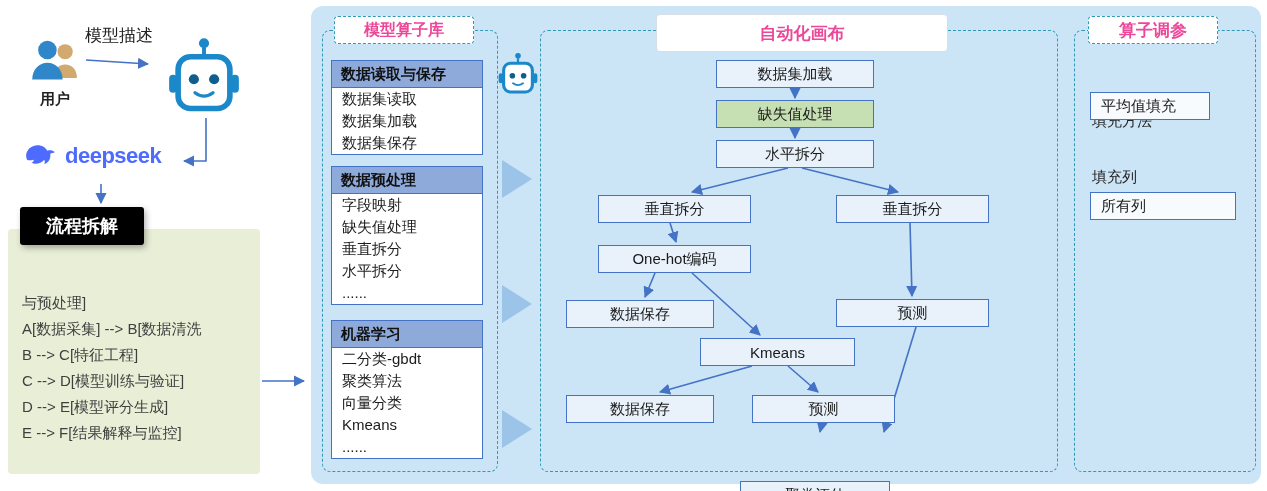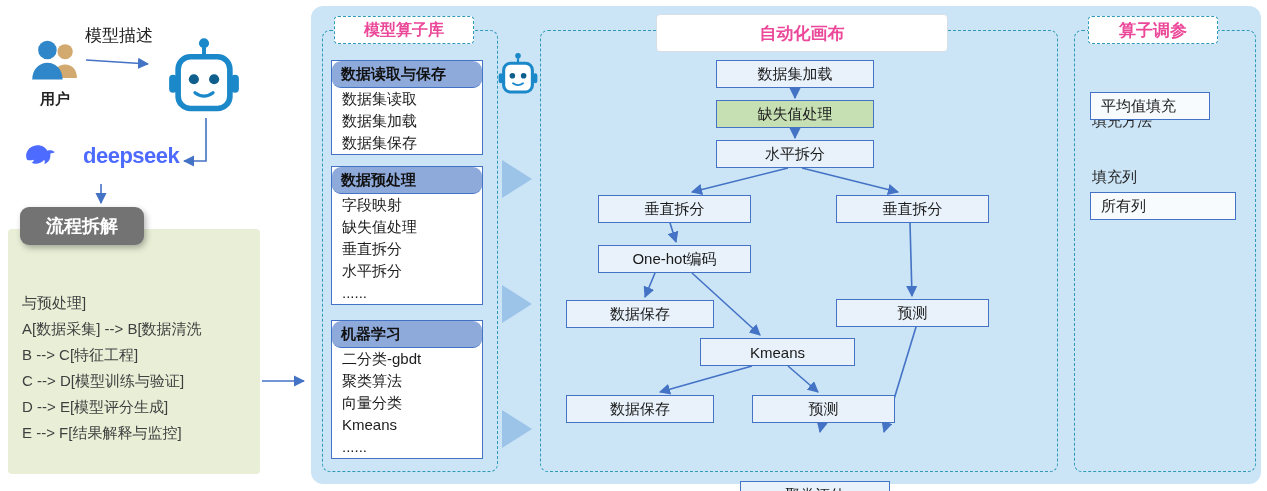--- a/index.html
+++ b/index.html
@@ -19,21 +19,21 @@
   
   .title-box{position:absolute;background:#ffffff;display:flex;align-items:center;justify-content:center;
              font-weight:bold;color:#ec4899;z-index:6;border-radius:4px;box-sizing:border-box;}
   .lib-title{left:334px;top:16px;width:140px;height:28px;font-size:16px;border:1.5px dashed #2e9ab8;}
   .canvas-title{left:656px;top:14px;width:292px;height:38px;font-size:17px;border:1px solid #d9dee6;}
   .tune-title{left:1088px;top:16px;width:130px;height:28px;font-size:17px;border:1.5px dashed #2e9ab8;}
 
   
   .group{position:absolute;width:152px;border:1px solid #4472c4;background:#ffffff;z-index:4;box-sizing:border-box;}
   .group-header{height:26px;background:#8eaadb;display:flex;align-items:center;padding:0 9px;
-                font-weight:bold;font-size:15px;color:#111;border-bottom:1px solid #4472c4;border-radius:9px;}
+                font-weight:bold;font-size:15px;color:#111;border-bottom:1px solid #4472c4;}
   .group-body{padding:0 0;}
   .group-item{padding:0 10px;line-height:22px;font-size:15px;color:#1c1c1c;}
 
   
   .chev{position:absolute;width:30px;height:38px;background:#9cc3e8;
         clip-path:polygon(0 0,100% 50%,0 100%);z-index:3;}
 
   
   .node{position:absolute;height:28px;border:1px solid #4472c4;background:#e9f2fb;
         display:flex;align-items:center;justify-content:center;font-size:15px;color:#1a1a1a;
@@ -44,25 +44,25 @@
   .lbl{position:absolute;font-size:15px;color:#222;z-index:4;}
   .tune-box{position:absolute;height:28px;border:1px solid #4472c4;background:#f7fbfe;
             display:flex;align-items:center;padding-left:10px;font-size:15px;color:#1a1a1a;
             z-index:4;box-sizing:border-box;}
 
   
   .user-label{position:absolute;left:25px;top:90px;width:60px;text-align:center;
               font-size:15px;font-weight:bold;color:#222;z-index:3;}
   .model-desc{position:absolute;left:84px;top:24px;width:70px;text-align:center;
               font-size:17px;color:#222;z-index:3;}
-  .ds{position:absolute;left:24px;top:142px;display:flex;align-items:center;gap:23px;z-index:3;}
+  .ds{position:absolute;left:24px;top:142px;display:flex;align-items:center;gap:5px;z-index:3;}
   .ds-text{color:#4d6bfe;font-weight:bold;font-size:22px;letter-spacing:-0.5px;}
-  .proc{position:absolute;left:20px;top:207px;width:124px;height:38px;background:#737373;color:#ffffff;
+  .proc{position:absolute;left:20px;top:207px;width:124px;height:38px;background:#000000;color:#ffffff;
         font-weight:bold;font-size:18px;display:flex;align-items:center;justify-content:center;
-        border-radius:9px;box-shadow:2px 3px 6px rgba(0,0,0,.3);z-index:5;}
+        border-radius:3px;box-shadow:2px 3px 6px rgba(0,0,0,.3);z-index:5;}
   .flowbox{position:absolute;left:8px;top:229px;width:252px;height:245px;background:#e9efd7;
            border-radius:4px;z-index:1;}
   .flowlines{position:absolute;left:22px;top:290px;font-size:15px;line-height:26px;color:#3f3f3f;z-index:2;}
 
   .icon-abs{position:absolute;z-index:3;}
   .overlay{position:absolute;left:0;top:0;width:1267px;height:491px;z-index:3;pointer-events:none;}
 </style>
 </head>
 <body>
 

